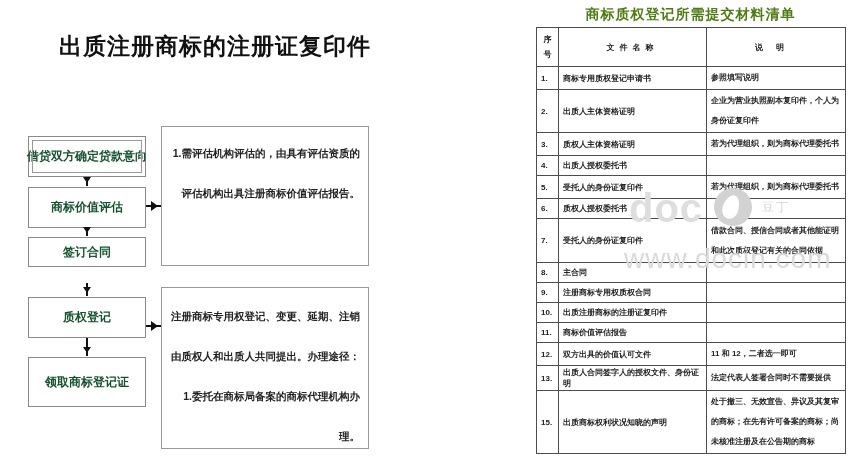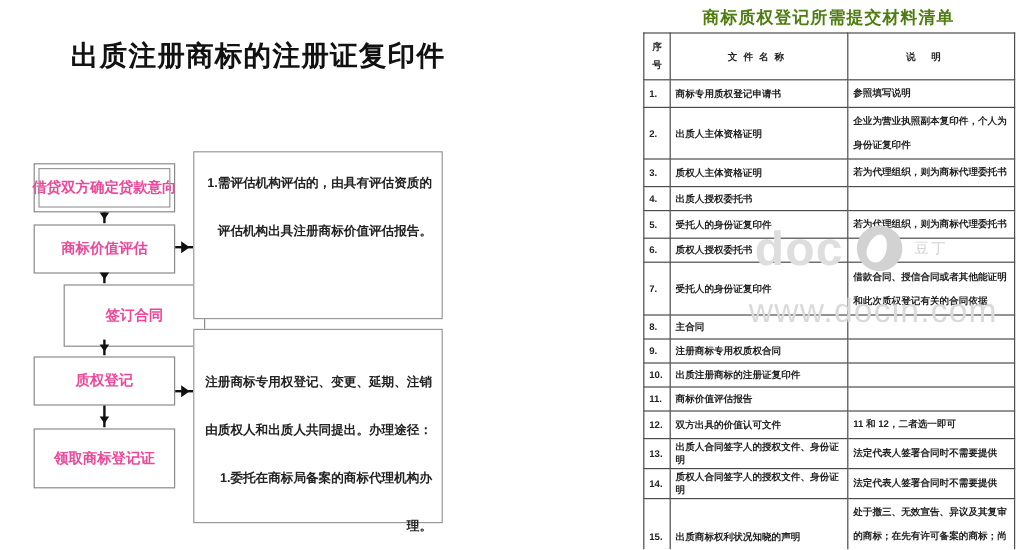--- a/index.html
+++ b/index.html
@@ -14,28 +14,28 @@
   .fc-title {
     position:absolute; left:40px; top:31px; width:350px;
     text-align:center; font-size:23px; font-weight:600; letter-spacing:1px;
     font-family:"Liberation Serif","DejaVu Serif",serif; color:#111;
     white-space:nowrap;
   }
   .fbox {
     position:absolute; left:28px; width:118px; background:#fff;
     border:1px solid #8a8a8a;
     display:flex; align-items:center; justify-content:center;
-    font-size:12px; font-weight:600; color:#ec4899; white-space:nowrap;
+    font-size:12px; font-weight:600; color:#14532d; white-space:nowrap;
   }
   .fbox.double::after {
     content:""; position:absolute; inset:3px; border:1px solid #9a9a9a;
   }
   .s1 { top:136px; height:41px; }
   .s2 { top:187px; height:41px; }
-  .s3 { top:237px; height:52px;margin-left:25px; }
+  .s3 { top:237px; height:30px; }
   .s4 { top:297px; height:41px; }
   .s5 { top:357px; height:50px;align-items:center; }
 
   .varrow { position:absolute; left:86px; width:0; border-left:2px solid #111; }
   .varrow::after {
     content:""; position:absolute; left:-5px; bottom:-1px;
     border:4px solid transparent; border-top:6px solid #111;
   }
   .va1 { top:177px; height:9px; }
   .va2 { top:228px; height:8px; }
@@ -49,21 +49,21 @@
   }
   .ha1 { top:205px; }
   .ha2 { top:325px; }
 
   .note {
     position:absolute; left:161px; width:208px; background:#fff;
     border:1px solid #999; font-size:10.5px; font-weight:600; color:#222;
     padding:6px 8px 0 8px;
   }
   .noteA { top:126px; height:140px; }
-  .noteB { top:274px; height:162px; padding-top:24px; }
+  .noteB { top:287px; height:162px; padding-top:8px; }
   .note .nline { line-height:40px; height:40px; white-space:nowrap; overflow:visible;text-align:right; }
 
   
   .tbl-title {
     position:absolute; left:536px; top:6px; width:309px; text-align:center;
     font-size:14px; font-weight:700; letter-spacing:1px; color:#4d7c0f; white-space:nowrap;
   }
   table.materials {
     position:absolute; left:536px; top:27px; width:309px;
     border-collapse:collapse; table-layout:fixed;
@@ -220,25 +220,20 @@
     <tr>
       <td class="c-no">12.</td>
       <td class="c-name">双方出具的价值认可文件</td>
       <td class="c-desc">11 和 12，二者选一即可</td>
     </tr>
     <tr>
       <td class="c-no">13.</td>
       <td class="c-name">出质人合同签字人的授权文件、身份证明</td>
       <td class="c-desc">法定代表人签署合同时不需要提供</td>
     </tr>
-    <tr>
-      <td class="c-no">14.</td>
-      <td class="c-name">质权人合同签字人的授权文件、身份证明</td>
-      <td class="c-desc">法定代表人签署合同时不需要提供</td>
-    </tr>
     <tr class="tall15">
       <td class="c-no">15.</td>
       <td class="c-name">出质商标权利状况知晓的声明</td>
       <td class="c-desc">处于撤三、无效宣告、异议及其复审的商标；在先有许可备案的商标；尚未核准注册及在公告期的商标</td>
     </tr>
   </tbody>
     </table>
 
   <div class="wm wm-doc">doc</div>
   <div class="wm wm-logo"></div>

